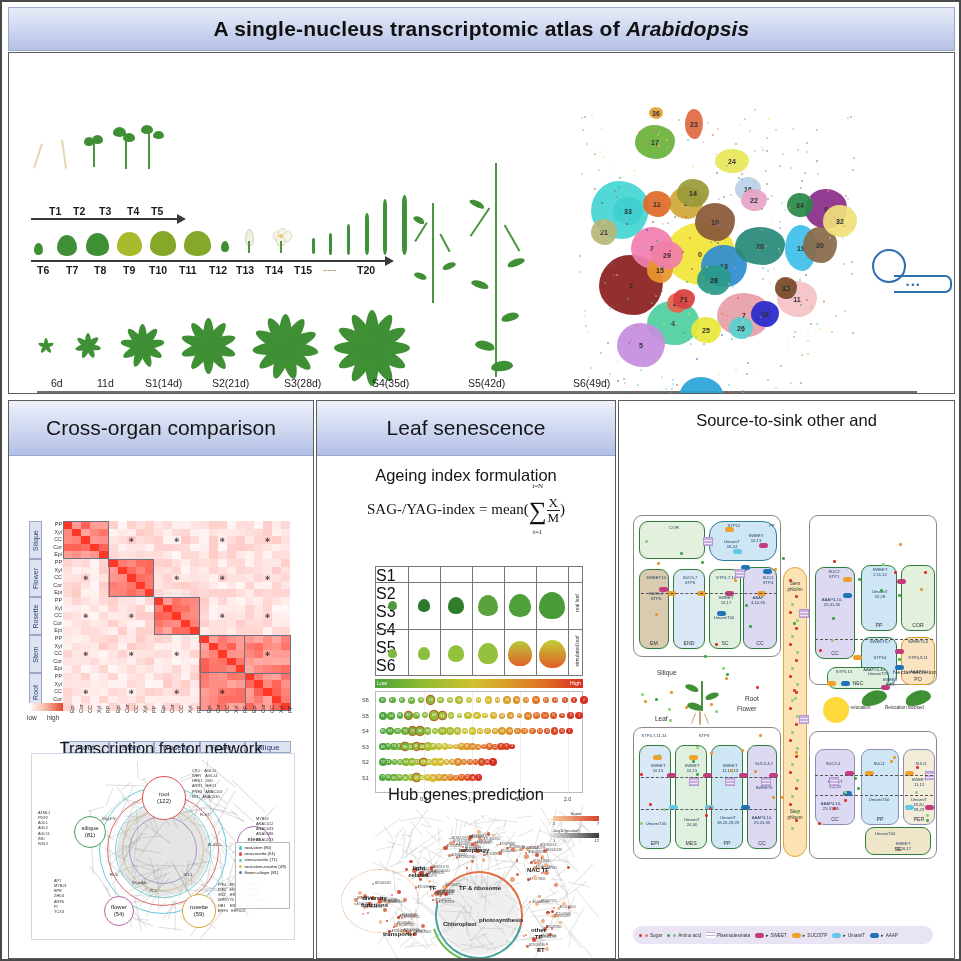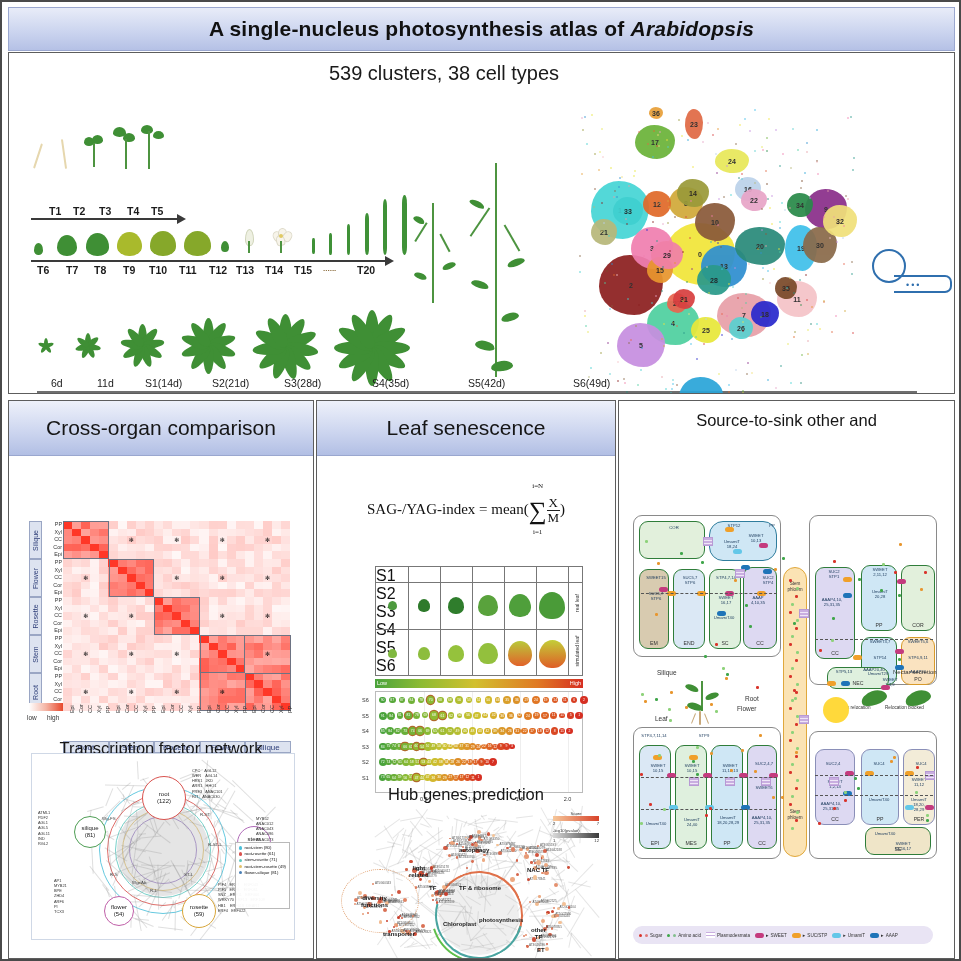--- a/index.html
+++ b/index.html
@@ -128,26 +128,25 @@
   .plantart{position:absolute;}
   .sun{position:absolute;width:26px;height:26px;border-radius:50%;background:#ffd93b;}
   .organlab{position:absolute;font-size:6.5px;color:#333;}
 </style>
 </head>
 <body>
 
 <div id="root">
 
   <div class="title-bar">
-    <div class="t"><span>A single-nucleus photosynthesis atlas of </span><i>Arabidopsis</i></div>
+    <div class="t"><span>A single-nucleus transcriptomic atlas of </span><i>Arabidopsis</i></div>
   </div>
 
   <div class="top-panel">
     <div class="headline">
-      <div>539 clusters, 38 cell types</div>
     </div>
 
     <div class="sprout" style="left:20px;top:72px;width:135px;height:70px;">
       <div class="seedroot" style="left:8px;top:18px;width:2px;height:26px;transform:rotate(18deg);background:#e6d7ae;"></div>
       <div class="seedroot" style="left:34px;top:14px;width:2px;height:30px;transform:rotate(-8deg);background:#e6d7ae;"></div>
       <div class="leafshape" style="left:55px;top:12px;width:10px;height:9px;"></div>
       <div class="leafshape" style="left:63px;top:10px;width:11px;height:9px;"></div>
       <div class="stem" style="left:64px;top:18px;height:24px;"></div>
       <div class="leafshape" style="left:84px;top:2px;width:13px;height:10px;"></div>
       <div class="leafshape" style="left:94px;top:8px;width:12px;height:9px;"></div>
@@ -1703,20 +1702,21 @@
           <div><i style="background:#e3c16a"></i><span>root-stem-rosette (49)</span></div>
           <div><i style="background:#4a7fb5"></i><span>flower-silique (81)</span></div>
         </div>
       </div>
   </div>
 
   <div class="panel" id="p2">
     <div class="panel-head">
         <span>Leaf senescence</span>
       </div>
+    <div class="panel-sub">Ageing index formulation</div>
 
     <div style="position:absolute;left:0;right:0;top:95px;text-align:center;font-family:'Liberation Serif',serif;font-size:15px;">
       <span>SAG-/YAG-index = mean(</span><span style="display:inline-block;position:relative;vertical-align:middle;">
         <span style="position:absolute;left:50%;transform:translateX(-50%);top:-16px;font-size:7px;">i=N</span>
         <span style="font-size:25px;line-height:1;">∑</span>
         <span style="position:absolute;left:50%;transform:translateX(-50%);bottom:-13px;font-size:7px;">i=1</span>
       </span><span style="display:inline-block;vertical-align:middle;text-align:center;font-size:13px;line-height:1.05;">
         <span style="display:block;border-bottom:1px solid #222;padding:0 2px;">X</span>
         <span style="display:block;">M</span>
       </span><span>)</span>

